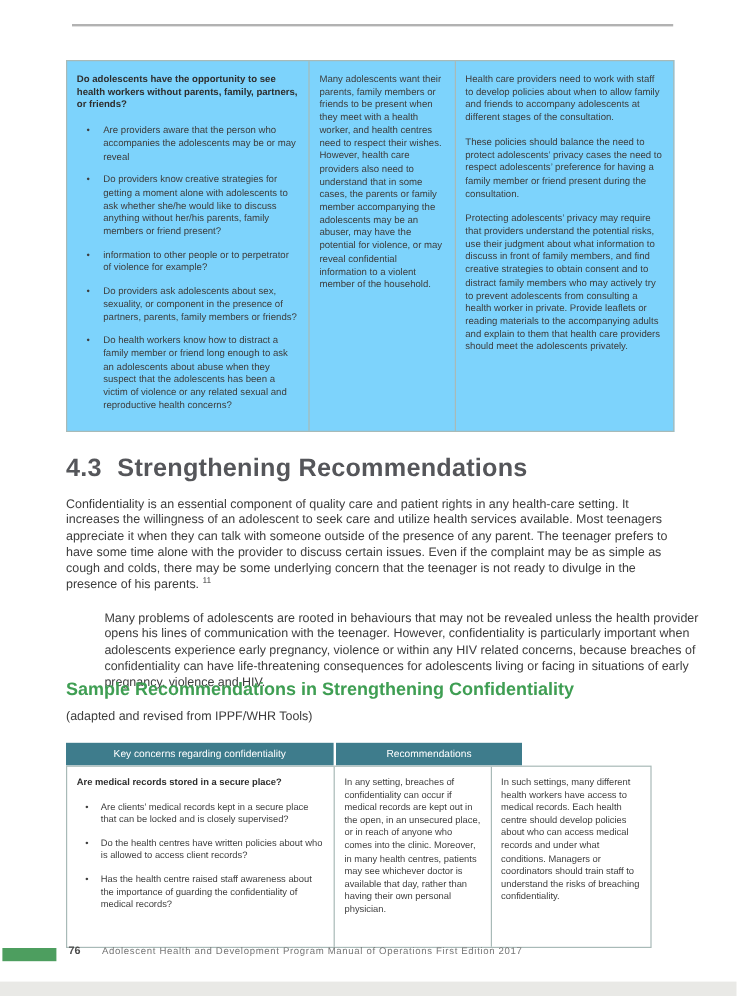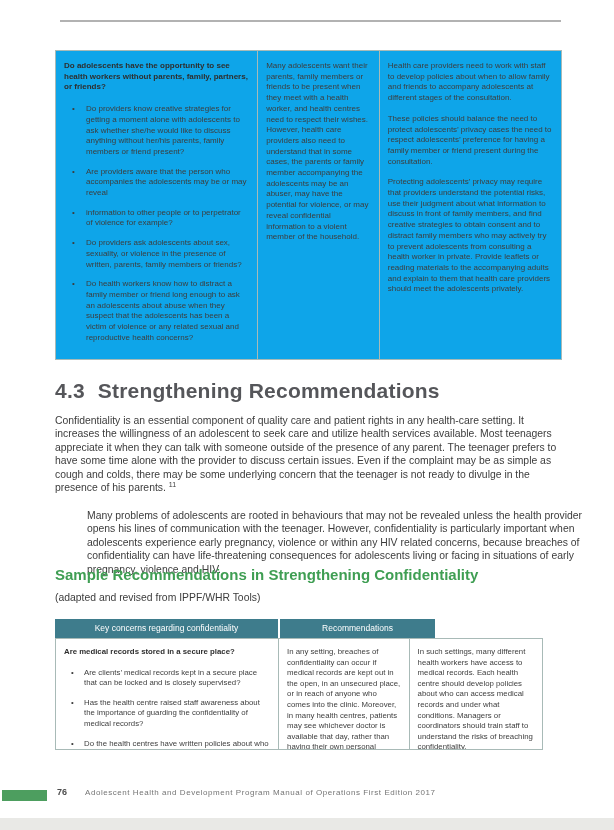--- a/index.html
+++ b/index.html
@@ -5,21 +5,21 @@
   html,body{margin:0;padding:0;background:#fff;}
   .page{
     position:relative;width:614px;height:830px;background:#ffffff;overflow:hidden;
     font-family:"Liberation Sans","DejaVu Sans",sans-serif;color:#3d3d3d;
   }
   .top-rule{position:absolute;left:60px;top:20px;width:501px;height:2px;background:#b2b2b2;}
 
   
   .qtable{
     position:absolute;left:55px;top:50px;width:507px;height:310px;
-    display:flex;border:1px solid #a8bab7;box-sizing:border-box;background:#0ea5e9;
+    display:flex;border:1px solid #a8bab7;box-sizing:border-box;background:#7dd3fc;
   }
   .qtable .cell{box-sizing:border-box;padding:10px 8px 8px 8px;font-size:8px;line-height:10.7px;overflow:hidden;}
   .qtable .c1{width:203px;border-right:1px solid #a8bab7;}
   .qtable .c2{width:122px;border-right:1px solid #a8bab7;}
   .qtable .c3{width:182px;}
   .q-question{font-weight:bold;color:#2e2e2e;margin:0 0 11px 0;}
   ul.bullets{margin:0;padding:0 0 0 22px;list-style:none;}
   ul.bullets li{position:relative;margin:0 0 9px 0;}
   ul.bullets li::before{content:"\2022";position:absolute;left:-14px;top:0;font-size:8px;color:#3d3d3d;}
   .cellpara{margin:0 0 10px 0;}
@@ -43,21 +43,21 @@
   .rec-header{position:absolute;left:55px;top:619px;width:488px;display:flex;}
   .rec-header .hcell{
     background:#3e7c8c;color:#ffffff;font-weight:normal;font-size:8.5px;
     text-align:center;height:19px;line-height:19px;box-sizing:border-box;
     overflow:hidden;white-space:nowrap;
   }
   .rec-header .h1{width:223px;margin-right:2px;}
   .rec-header .h2{width:130px;margin-right:2px;}
   .rec-header .h3{width:155px;}
   .rec-body{
-    position:absolute;left:55px;top:638px;width:488px;height:112px;
+    position:absolute;left:55px;top:638px;width:488px;height:152px;
     display:flex;border:1px solid #a8bab7;box-sizing:border-box;background:#fff;
   }
   .rec-body .cell{box-sizing:border-box;padding:8px 7px 6px 8px;font-size:7.8px;line-height:10.6px;overflow:hidden;}
   .rec-body .c1{width:224px;border-right:1px solid #a8bab7;}
   .rec-body .c2{width:131px;border-right:1px solid #a8bab7;}
   .rec-body .c3{width:133px;}
   .rec-body .q-question{margin-bottom:10px;}
   .rec-body ul.bullets{padding-left:20px;}
   .rec-body ul.bullets li::before{left:-13px;font-size:7.8px;}
 
@@ -71,24 +71,24 @@
 <body>
 
 <div class="page">
 
   <div class="top-rule"></div>
 
   <div class="qtable">
     <div class="cell c1">
       <p class="q-question">Do adolescents have the opportunity to see health workers without parents, family, partners, or friends?</p>
       <ul class="bullets">
+        <li>Are providers aware that the person who accompanies the adolescents may be or may reveal</li>
         <li>Do providers know creative strategies for getting a moment alone with adolescents to ask whether she/he would like to discuss anything without her/his parents, family members or friend present?</li>
-        <li>Are providers aware that the person who accompanies the adolescents may be or may reveal</li>
         <li>information to other people or to perpetrator of violence for example?</li>
-        <li>Do providers ask adolescents about sex, sexuality, or violence in the presence of written, parents, family members or friends?</li>
+        <li>Do providers ask adolescents about sex, sexuality, or component in the presence of partners, parents, family members or friends?</li>
         <li>Do health workers know how to distract a family member or friend long enough to ask an adolescents about abuse when they suspect that the adolescents has been a victim of violence or any related sexual and reproductive health concerns?</li>
       </ul>
     </div>
     <div class="cell c2">
       <p class="cellpara">Many adolescents want their parents, family members or friends to be present when they meet with a health worker, and health centres need to respect their wishes. However, health care providers also need to understand that in some cases, the parents or family member accompanying the adolescents may be an abuser, may have the potential for violence, or may reveal confidential information to a violent member of the household.</p>
     </div>
     <div class="cell c3">
       <p class="cellpara">Health care providers need to work with staff to develop policies about when to allow family and friends to accompany adolescents at different stages of the consultation.</p>
       <p class="cellpara">These policies should balance the need to protect adolescents’ privacy cases the need to respect adolescents’ preference for having a family member or friend present during the consultation.</p>
       <p class="cellpara">Protecting adolescents’ privacy may require that providers understand the potential risks, use their judgment about what information to discuss in front of family members, and find creative strategies to obtain consent and to distract family members who may actively try to prevent adolescents from consulting a health worker in private. Provide leaflets or reading materials to the accompanying adults and explain to them that health care providers should meet the adolescents privately.</p>
@@ -110,22 +110,22 @@
   <div class="rec-header">
     <div class="hcell h1">Key concerns regarding confidentiality</div>
     <div class="hcell h3">Recommendations</div>
   </div>
 
   <div class="rec-body">
     <div class="cell c1">
       <p class="q-question">Are medical records stored in a secure place?</p>
       <ul class="bullets">
         <li>Are clients’ medical records kept in a secure place that can be locked and is closely supervised?</li>
+        <li>Do the health centres have written policies about who is allowed to access client records?</li>
         <li>Has the health centre raised staff awareness about the importance of guarding the confidentiality of medical records?</li>
-        <li>Do the health centres have written policies about who is allowed to access client records?</li>
       </ul>
     </div>
     <div class="cell c2">In any setting, breaches of confidentiality can occur if medical records are kept out in the open, in an unsecured place, or in reach of anyone who comes into the clinic. Moreover, in many health centres, patients may see whichever doctor is available that day, rather than having their own personal physician.</div>
     <div class="cell c3">In such settings, many different health workers have access to medical records. Each health centre should develop policies about who can access medical records and under what conditions. Managers or coordinators should train staff to understand the risks of breaching confidentiality.</div>
   </div>
 
   <div class="footer-bar"></div>
   <div class="footer-num">76</div>
   <div class="footer-text">Adolescent Health and Development Program Manual of Operations First Edition 2017</div>
 

